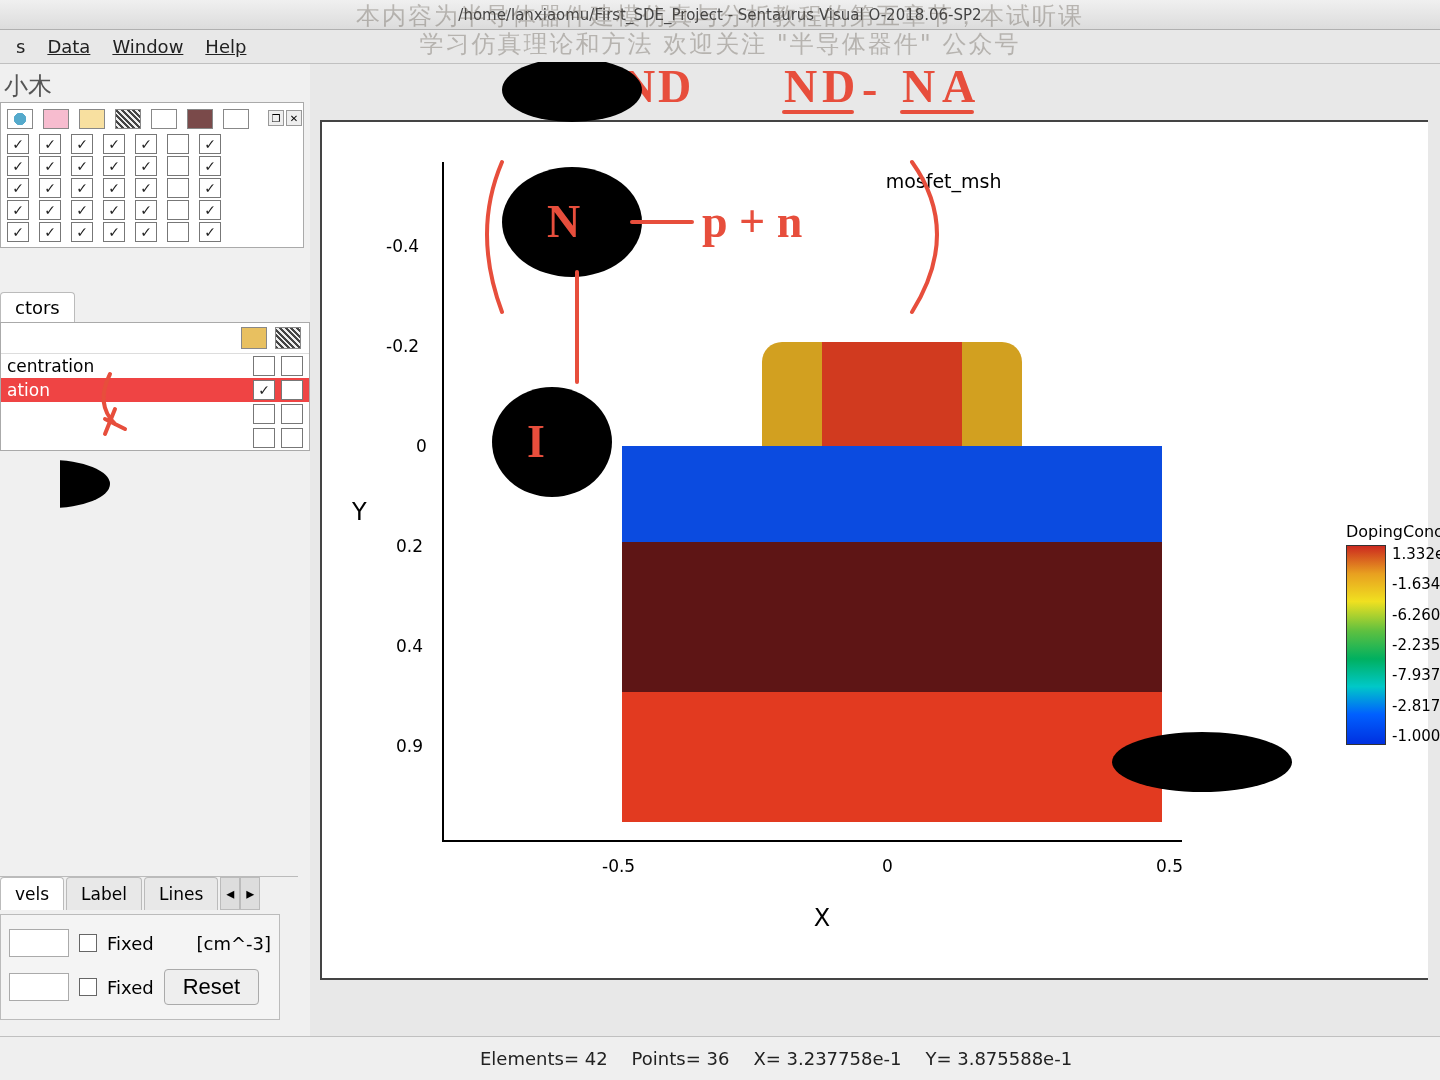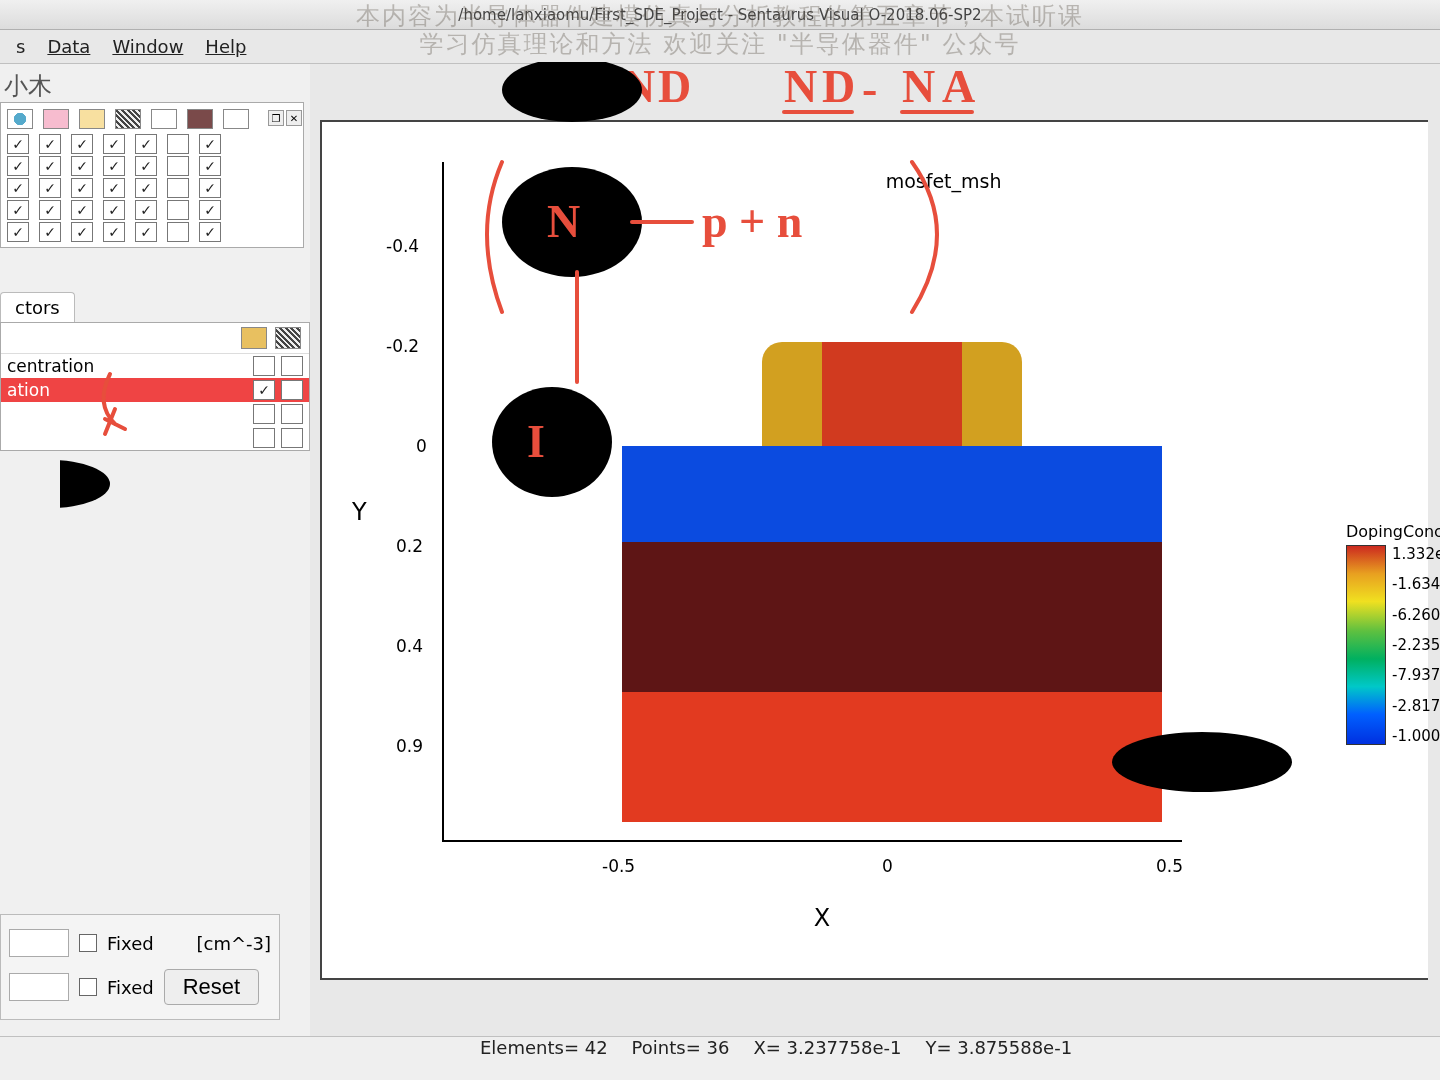--- a/index.html
+++ b/index.html
@@ -54,21 +54,21 @@
     .yaxis-label { position:absolute; left:-90px; top:50%; transform:translateY(-50%) rotate(0); font-size:24px;}
     .xaxis-label { position:absolute; bottom:-70px; left:50%; transform:translateX(-50%); font-size:24px;}
     .axis-v { position:absolute; left:0; top:0; width:0; height:680px; border-left:2px solid #000;}
     .axis-h { position:absolute; left:0; bottom:20px; width:740px; height:0; border-top:2px solid #000;}
     .tick { position:absolute; font-size:17px; }
     .deviceshape { position:absolute; }
     .legend { position:absolute; right:-264px; top:360px; width:120px; font-size:15px;}
     .legend-title { font-size:16px; margin-bottom:4px;}
     .gradient { width:40px; height:200px; background:linear-gradient(to bottom,#cc2a1f 0%,#e8a020 14%,#f0e020 28%,#5ec040 43%,#00b060 57%,#00c8c8 71%,#0060ff 85%,#0030e0 100%); border:1px solid #333; float:left;}
     .legend-labels { float:left; margin-left:6px; display:flex; flex-direction:column; height:200px; justify-content:space-between;}
-    .statusbar { position:absolute; bottom:0; left:0; width:100%; height:44px; background:#efefef; border-top:1px solid #c0c0c0; display:flex; align-items:flex-start; padding-left:480px; font-size:18px; gap:24px; color:#222;}
+    .statusbar { position:absolute; bottom:0; left:0; width:100%; height:44px; background:#efefef; border-top:1px solid #c0c0c0; display:flex; align-items:center; padding-left:480px; font-size:18px; gap:24px; color:#222;}
     .ann { position:absolute; pointer-events:none; }
     .ann path, .ann line, .ann circle { stroke:#e74e3c; stroke-width:4; fill:none; stroke-linecap:round;}
     .ann text { fill:#e74e3c; font-size:46px; font-family:"Comic Sans MS","Segoe Script",cursive; font-weight:bold;}
     .watermark { position:absolute; top:2px; left:50%; transform:translateX(-50%); width:820px; text-align:center; color:rgba(90,80,70,0.35); font-size:24px; line-height:28px; pointer-events:none; letter-spacing:2px;}
   </style>
 </head>
 <body>
 
 <div class="titlebar">
   <span>/home/lanxiaomu/First_SDE_Project - Sentaurus Visual O-2018.06-SP2</span>
@@ -177,20 +177,27 @@
             </div>
             <div class="field-row">
               <span class="name"></span>
               <span class="cbx"></span>
               <span class="cbx"></span>
             </div>
           </div>
       </div>
     </div>
 
+    <div class="bottom-tabs">
+      <div class="tab active">vels</div>
+      <div class="tab">Label</div>
+      <div class="tab">Lines</div>
+      <div class="scroller">◂</div>
+      <div class="scroller">▸</div>
+    </div>
 
     <div class="levels-box">
       <div class="lv-row">
         <input type="text" style="">
         <span class="chk"></span>
         <span class="lbl">Fixed</span>
         <span class="unit">[cm^-3]</span>
       </div>
       <div class="lv-row">
         <input type="text" style="">

